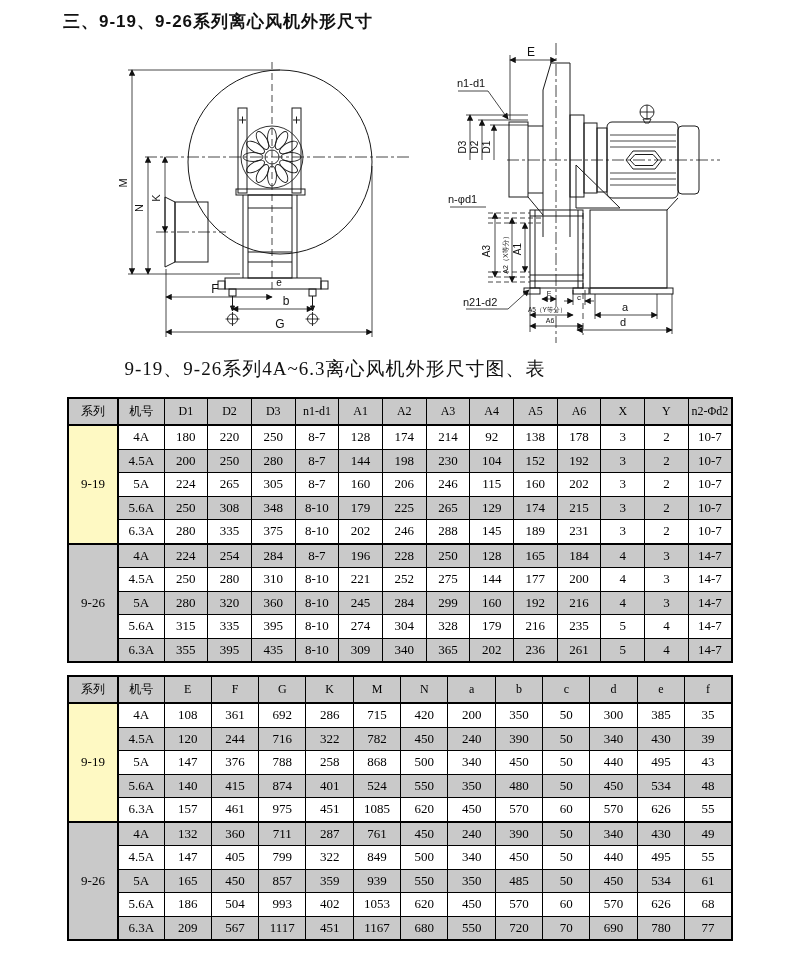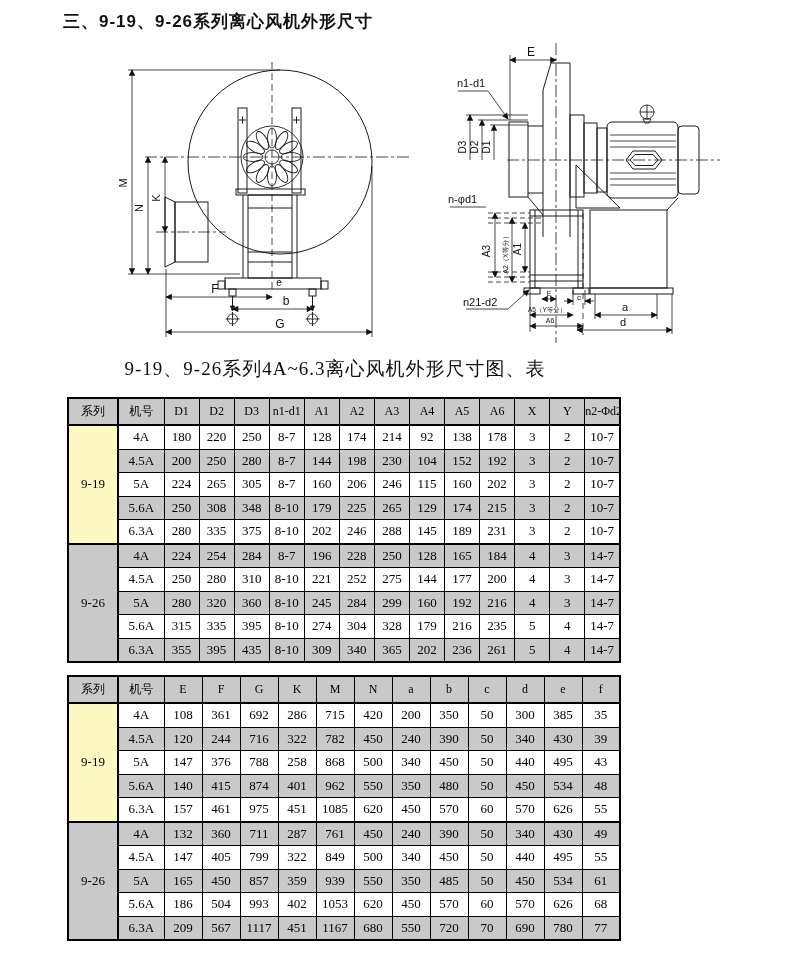--- a/index.html
+++ b/index.html
@@ -17,21 +17,21 @@
     font-size:19px;letter-spacing:1px;color:#111;
   }
   .drawing{position:absolute;}
   .drawing svg{display:block;}
   .drawing text{font-family:"Liberation Sans", sans-serif;fill:#111;}
 
   .tbl-wrap{position:absolute;left:67px;}
   #t1wrap{top:397px;}
   #t2wrap{top:675px;}
   table{
-    border-collapse:collapse;table-layout:fixed;width:554px;
+    border-collapse:collapse;table-layout:fixed;width:666px;
     font-family:"Liberation Serif", serif;font-size:13px;color:#000;
     border:2px solid #000;
   }
   th,td{
     border:1px solid #000;text-align:center;vertical-align:middle;
     padding:0;white-space:nowrap;overflow:hidden;
   }
   th{height:25px;font-weight:normal;font-size:12px;background:#c9c9c9;border-bottom:2px solid #000;}
   td{height:22.5px;background:#ffffff;}
   tr.alt td{background:#c9c9c9;}
@@ -560,21 +560,21 @@
           <td>440</td>
           <td>495</td>
           <td>43</td>
         </tr>
         <tr class="alt">
           <td>5.6A</td>
           <td>140</td>
           <td>415</td>
           <td>874</td>
           <td>401</td>
-          <td>962</td>
+          <td>524</td>
           <td>550</td>
           <td>350</td>
           <td>480</td>
           <td>50</td>
           <td>450</td>
           <td>534</td>
           <td>48</td>
         </tr>
         <tr>
           <td>6.3A</td>

